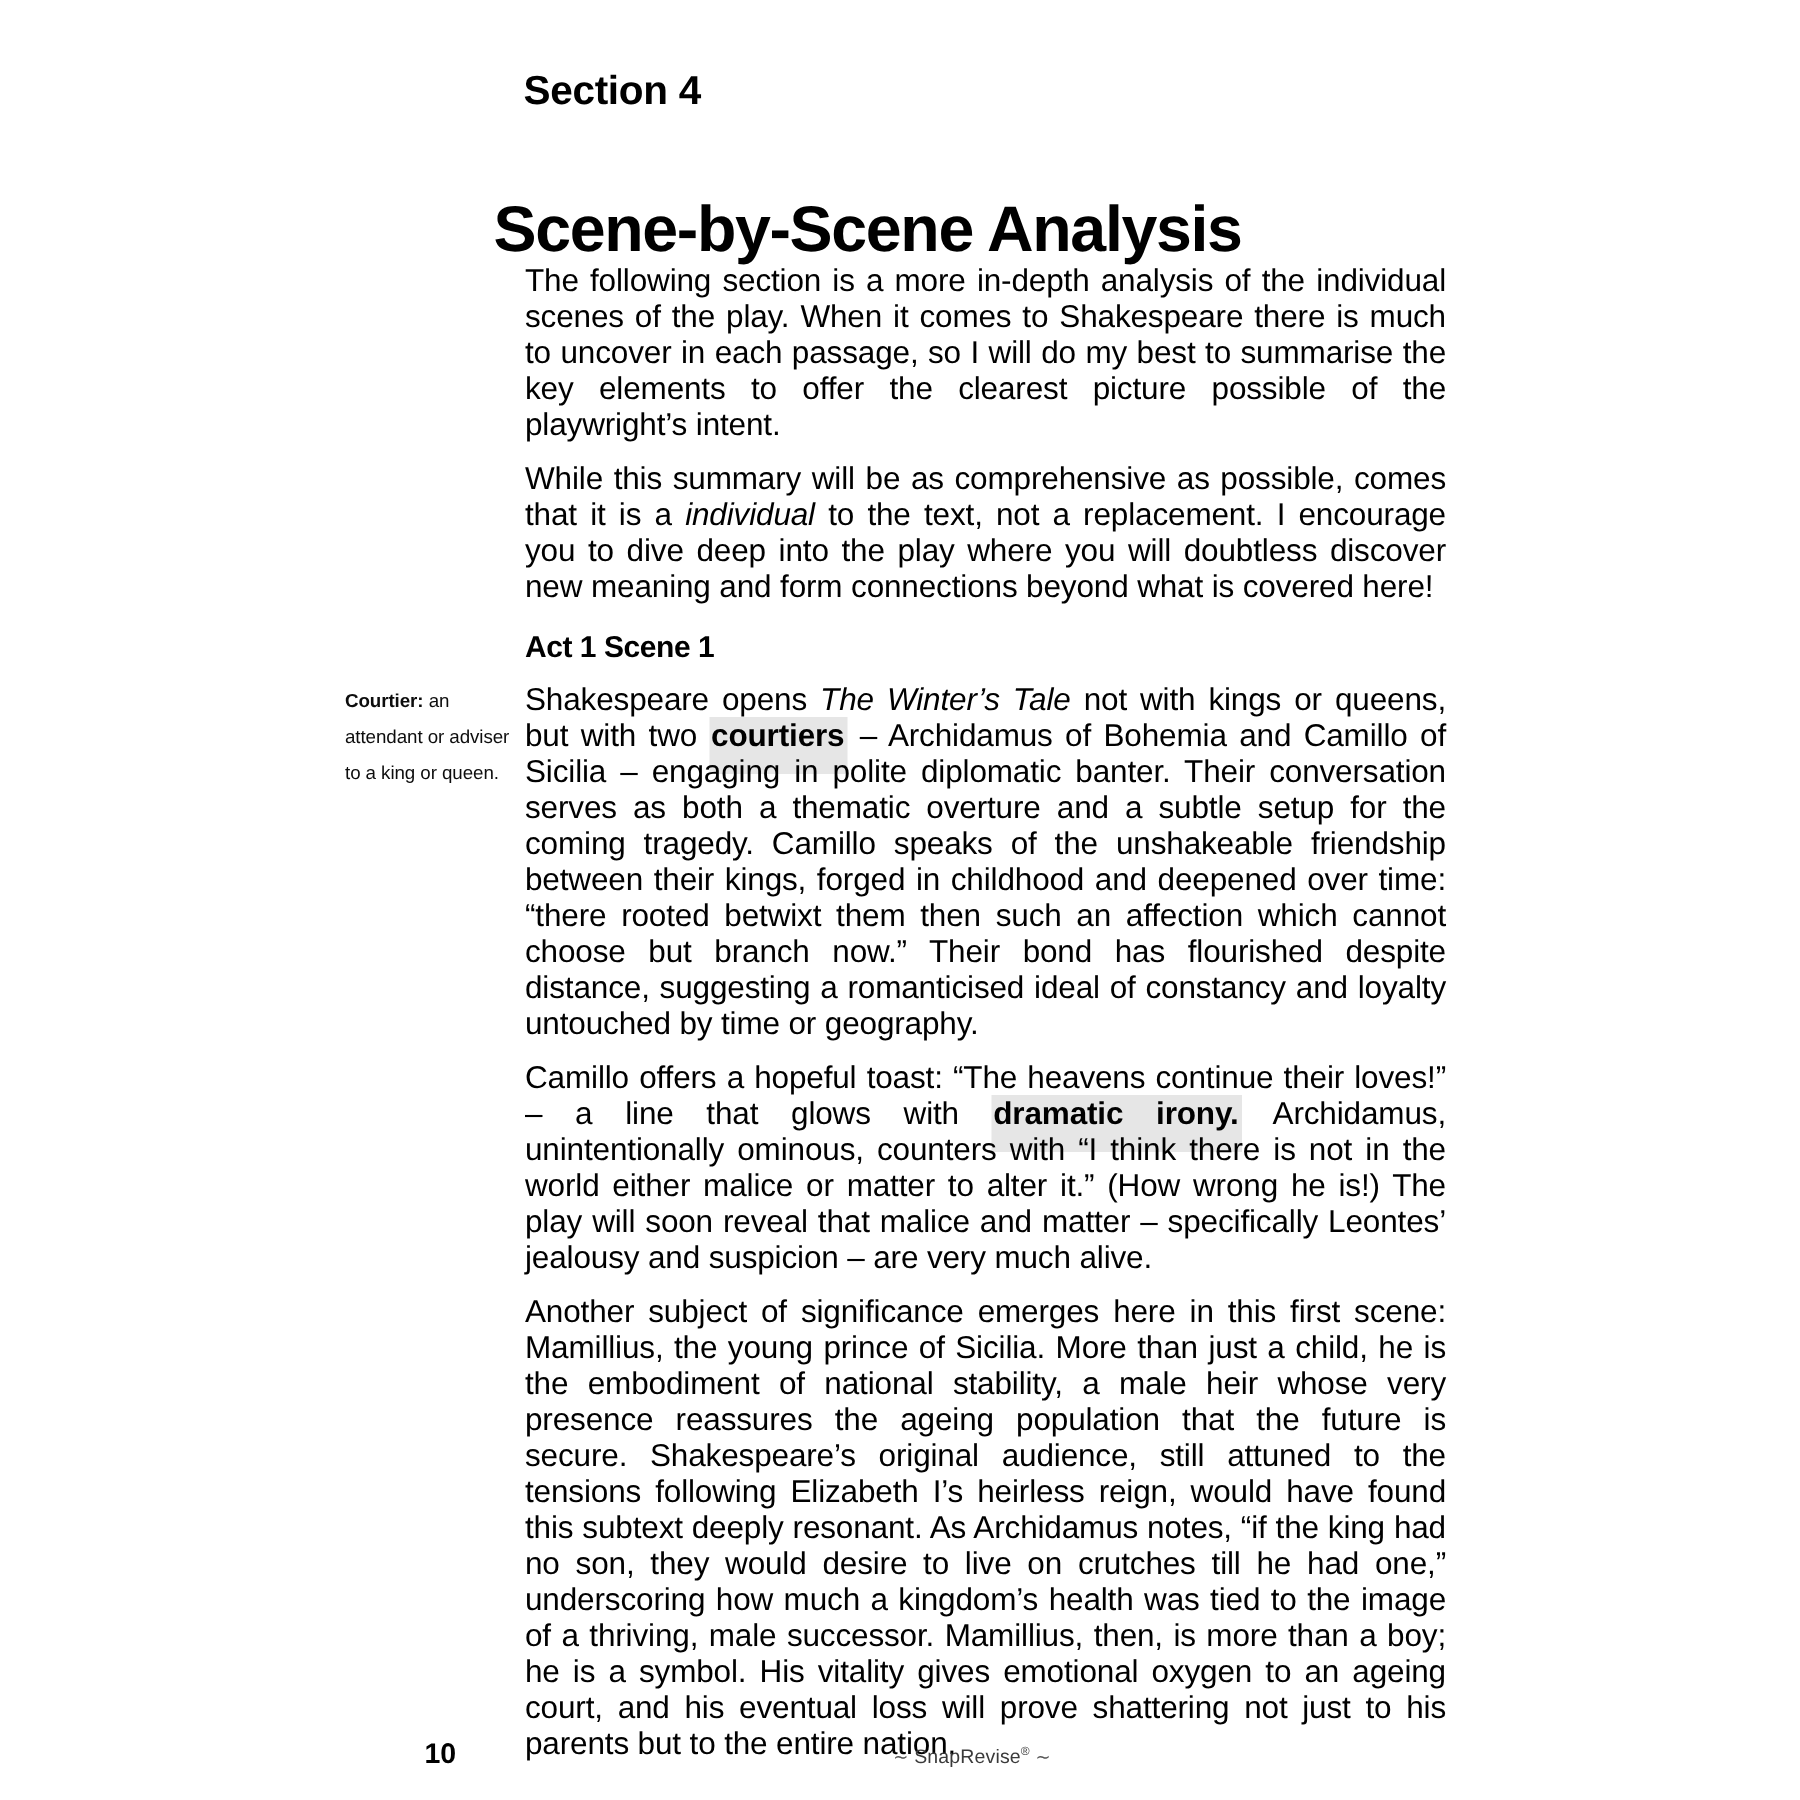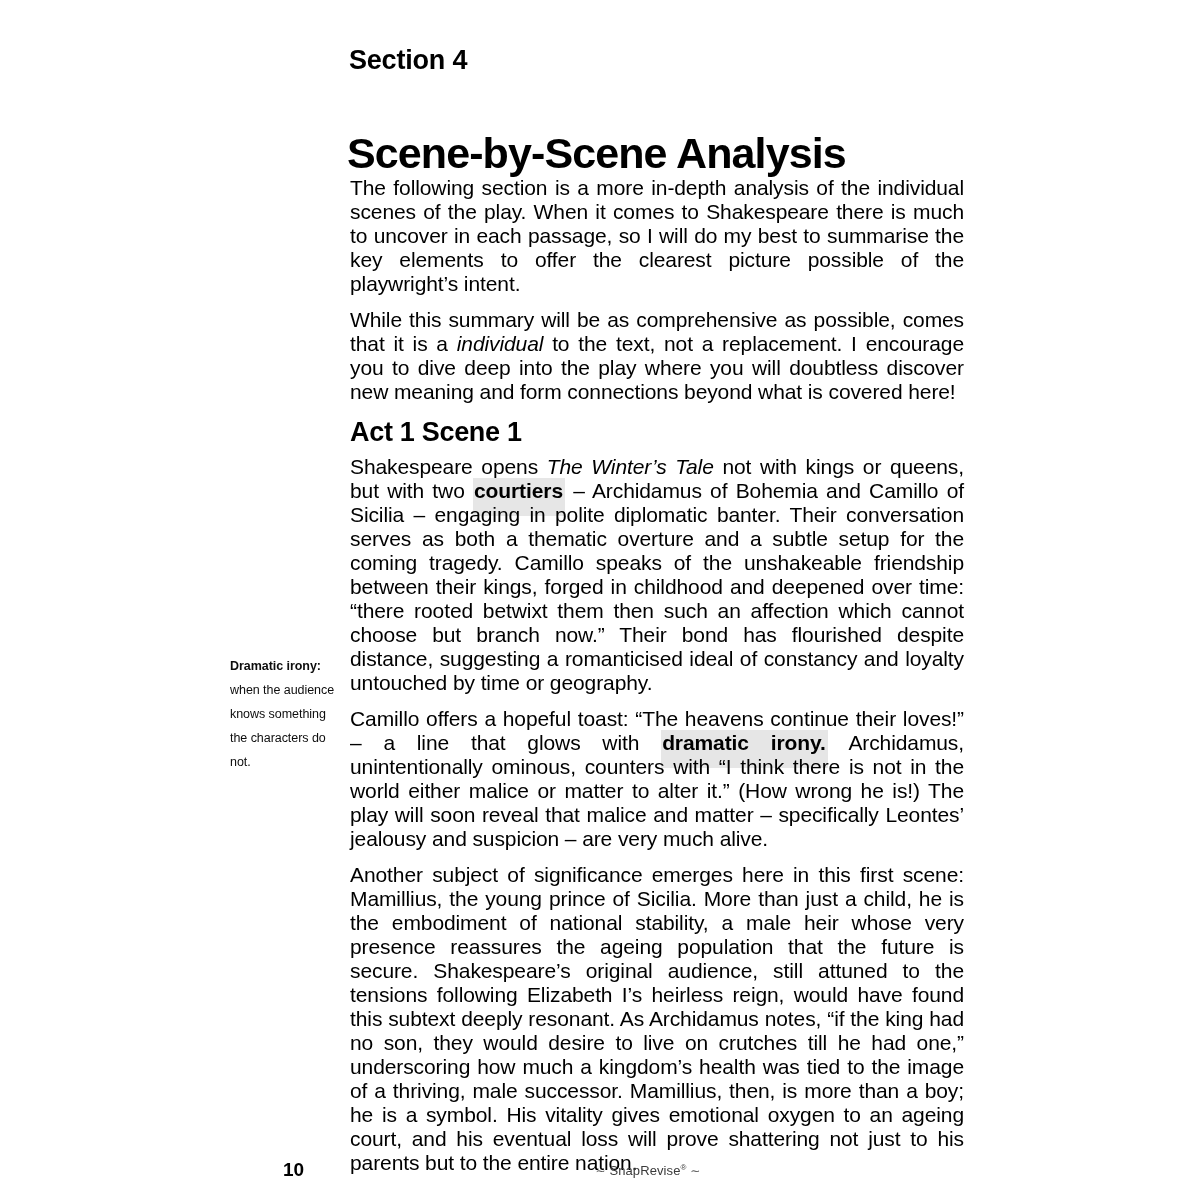--- a/index.html
+++ b/index.html
@@ -32,21 +32,21 @@
     top: 44px;
     font-size: 27px;
     font-weight: bold;
     letter-spacing: -0.2px;
     line-height: 32px;
     white-space: nowrap;
   }
 
   .doc-title {
     position: absolute;
-    left: 347px;
+    left: 329px;
     top: 98px;
     font-size: 43px;
     font-weight: bold;
     letter-spacing: -0.9px;
     line-height: 52px;
     white-space: nowrap;
   }
 
   
   .col-main {
@@ -61,21 +61,21 @@
     font-size: 21px;
     line-height: 24px;
     text-align: justify;
     text-justify: inter-word;
     letter-spacing: -0.1px;
   }
   .col-main p.last { margin-bottom: 0; }
 
   h2.scene-heading {
     margin: 14px 0 9px 0;
-    font-size: 27px;
+    font-size: 20px;
     font-weight: bold;
     line-height: 28px;
     letter-spacing: -0.3px;
     text-align: left;
   }
 
   em.ital { font-style: italic; }
 
   .term {
     font-weight: bold;
@@ -138,24 +138,24 @@
 </style>
 </head>
 <body>
 
 <div class="page">
 
   <div class="section-label">Section 4</div>
 
   <h1 class="doc-title">Scene-by-Scene Analysis</h1>
 
+  <div class="margin-note" id="note-courtier">
+    <span class="nt-term">Courtier:</span><span> an attendant or adviser to a king or queen.</span>
+  </div>
 
-  <div class="margin-note" id="note-irony">
-    <span class="nt-term">Dramatic irony:</span><span> when the audience knows something the characters do not.</span>
-  </div>
 
   <div class="col-main">
 
     <p>The following section is a more in-depth analysis of the individual scenes of the play.  When it comes to Shakespeare there is much to uncover in each passage, so I will do my best to summarise the key elements to offer the clearest picture possible of the playwright’s intent.</p>
 
     <p><span>While this summary will be as comprehensive as possible, comes that it is a </span><em class="ital">individual</em><span> to the text, not a replacement.  I encourage you to dive deep into the play where you will doubtless discover new meaning and form connections beyond what is covered here!</span></p>
 
     <h2 class="scene-heading">Act 1 Scene 1</h2>
 
     <p><span>Shakespeare opens </span><em class="ital">The Winter’s Tale</em><span> not with kings or queens, but with two </span><span class="term">courtiers</span><span> – Archidamus of Bohemia and Camillo of Sicilia – engaging in polite diplomatic banter. Their conversation serves as both a thematic overture and a subtle setup for the coming tragedy.  Camillo speaks of the unshakeable friendship between their kings, forged in childhood and deepened over time: “there rooted betwixt them then such an affection which cannot choose but branch now.” Their bond has flourished despite distance, suggesting a romanticised ideal of constancy and loyalty untouched by time or geography.</span></p>

